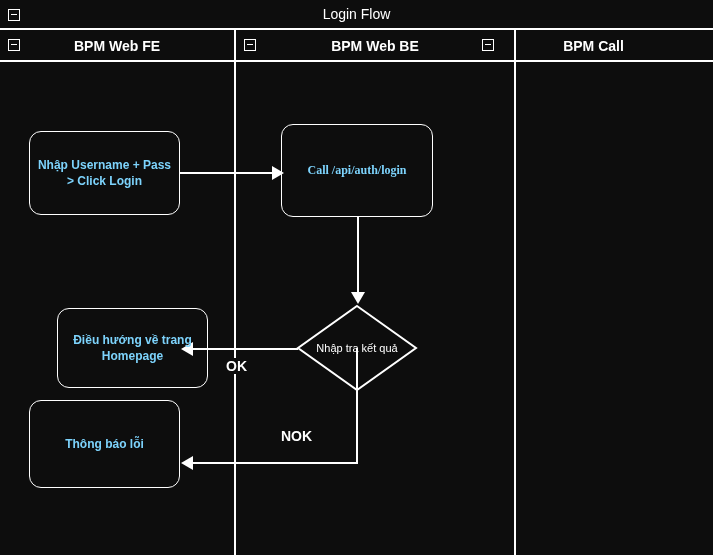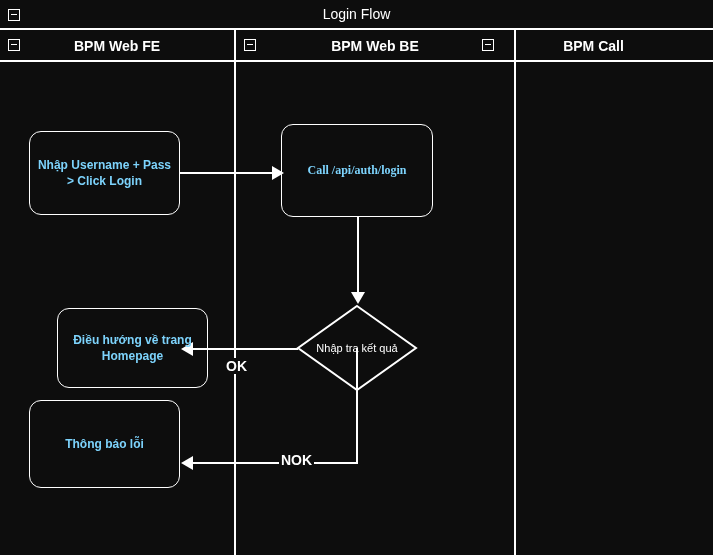--- a/index.html
+++ b/index.html
@@ -189,21 +189,21 @@
   <div class="conn v" style="left:357px; top:217px; height:78px;"></div>
   <div class="arrow down" style="left:351px; top:292px;"></div>
 
   <div class="conn h" style="left:188px; top:348px; width:110px;"></div>
   <div class="arrow left" style="left:181px; top:342px;"></div>
   <div class="edge-label" style="left:224px; top:322px;margin-top:36px;">OK</div>
 
   <div class="conn v" style="left:356px; top:348px; height:115px;"></div>
   <div class="conn h" style="left:188px; top:462px; width:170px;"></div>
   <div class="arrow left" style="left:181px; top:456px;"></div>
-  <div class="edge-label" style="left:279px; top:452px;">NOK</div>
+  <div class="edge-label" style="left:279px; top:428px;">NOK</div>
 
   <div class="node rounded" style="left:29px; top:131px; width:151px; height:84px;">
     <span>Nhập Username + Pass &gt; Click Login</span>
   </div>
 
   <div class="node rounded" style="left:281px; top:124px; width:152px; height:93px;font-family:Liberation Serif, serif;">
     <span>Call /api/auth/login</span>
   </div>
 
   <div class="diamond" style="left:296px; top:304px; width:122px; height:88px;">

